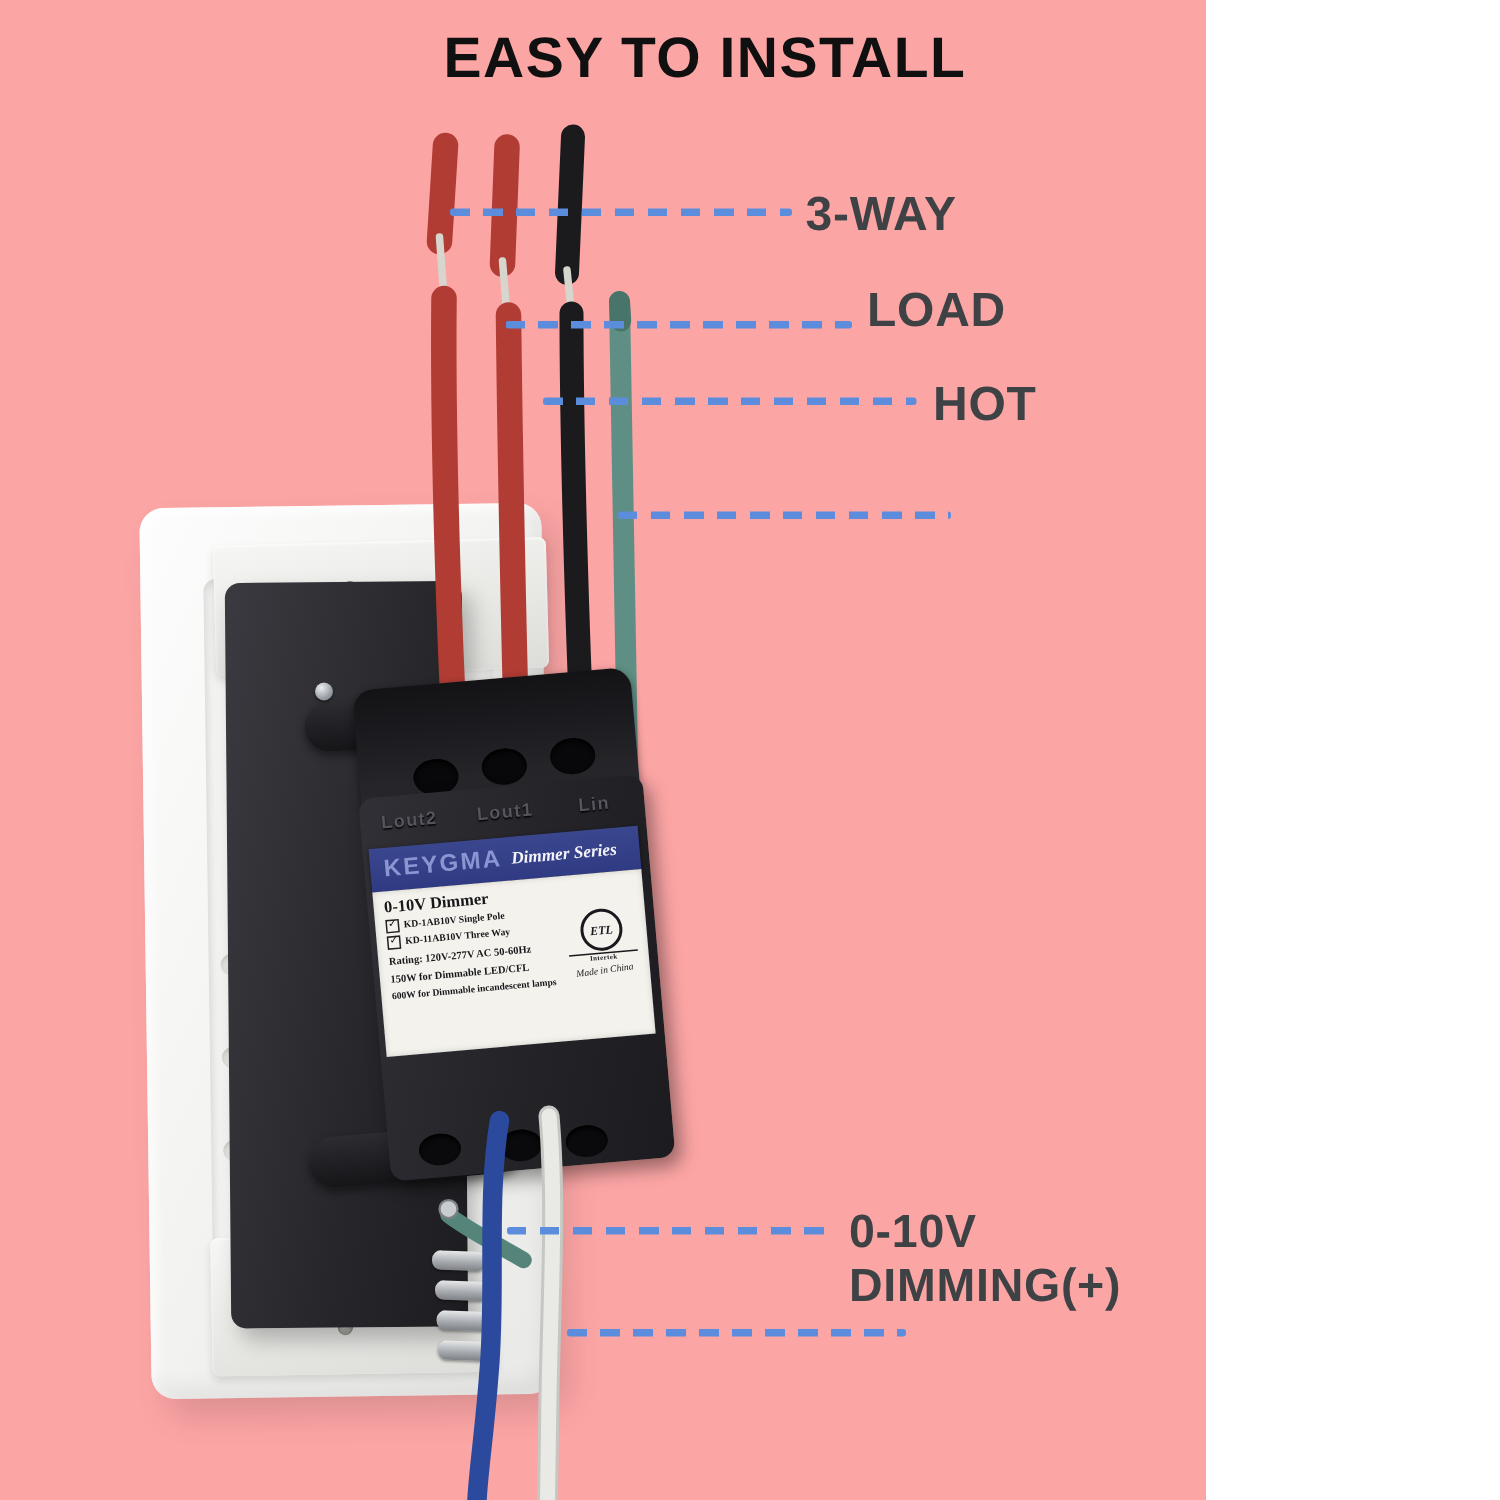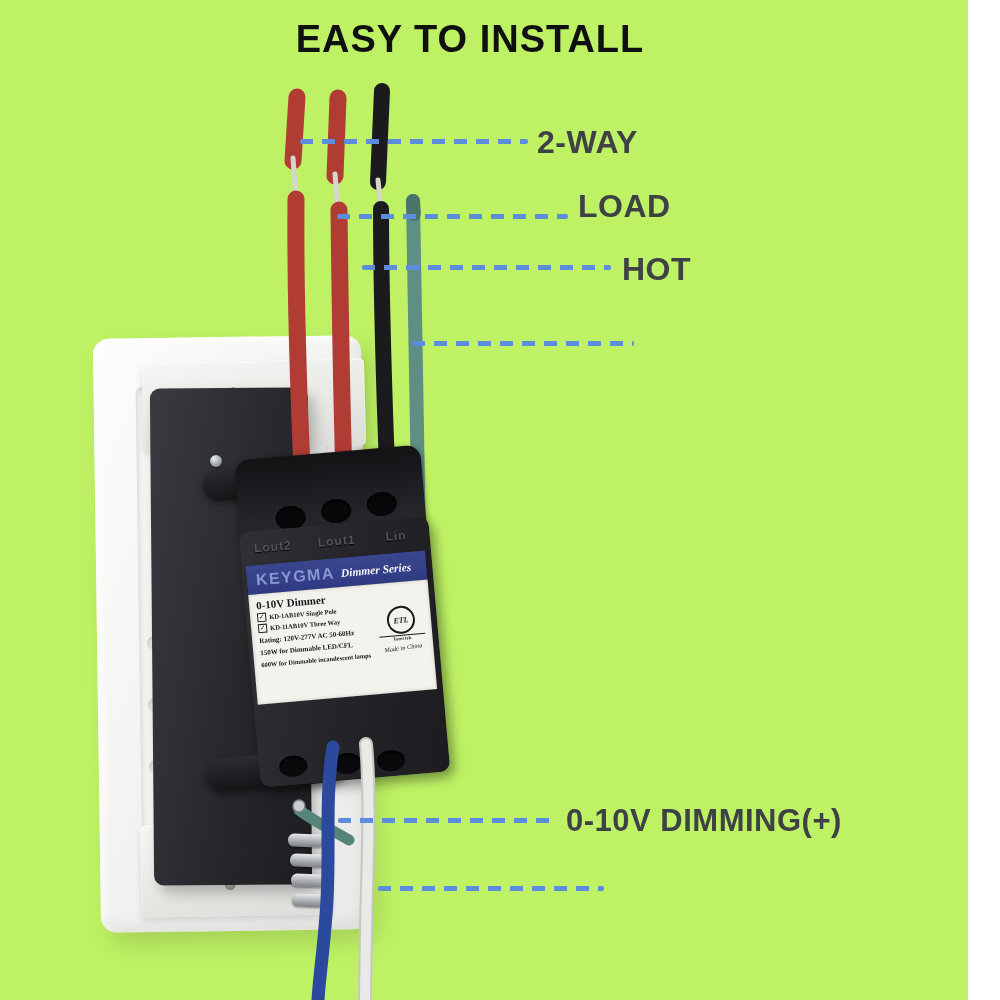--- a/index.html
+++ b/index.html
@@ -7,21 +7,21 @@
     --callout:#3f4245;
     --red:#b13c34;
     --blackw:#1b1b1d;
     --greenw:#5f8f84;
     --bluew:#2b4a9d;
     --whitew:#e8e8e6;
     --banner:#2f3a82;
     --brand:#8a96d2;
   }
   html,body{margin:0;padding:0;background:#fff;}
-  .stage{position:relative;width:968px;height:1000px;background:#bef264;overflow:hidden;
+  .stage{position:relative;width:804px;height:1000px;background:#fca5a5;overflow:hidden;
          font-family:"Liberation Sans",sans-serif;}
   .page-title{position:absolute;left:0;top:18px;width:940px;text-align:center;
               font-size:38px;font-weight:800;letter-spacing:1px;color:#101010;}
   
   .callout{position:absolute;color:var(--callout);font-weight:700;font-size:32px;letter-spacing:.5px;z-index:10;}
   .dash-line{position:absolute;height:5px;z-index:10;border-radius:2px;
              background:repeating-linear-gradient(90deg,var(--dash) 0 13px,transparent 13px 22px);}
   
   .wall-plate{position:absolute;left:97px;top:337px;width:268px;height:594px;z-index:1;
               background:linear-gradient(115deg,#fdfdfd,#f1f1ef 55%,#e9e9e7);
@@ -194,18 +194,18 @@
     <path d="M333,747 C324,800 331,860 326,915 C323,955 319,980 318,1000" stroke="#2b4a9d" stroke-width="13" stroke-linecap="round" fill="none"></path>
   </svg>
 
   <div class="dash-line" style="left:300px;top:139px;width:228px"></div>
   <div class="dash-line" style="left:337px;top:214px;width:231px"></div>
   <div class="dash-line" style="left:362px;top:265px;width:249px"></div>
   <div class="dash-line" style="left:412px;top:341px;width:222px"></div>
   <div class="dash-line" style="left:338px;top:818px;width:220px"></div>
   <div class="dash-line" style="left:378px;top:886px;width:226px"></div>
 
-  <div class="callout" style="left:537px;top:124px">2-WAY</div>
+  <div class="callout" style="left:537px;top:124px">3-WAY</div>
   <div class="callout" style="left:578px;top:188px">LOAD</div>
   <div class="callout" style="left:622px;top:251px">HOT</div>
   <div class="callout" style="left:566px;top:803px;font-size:31px">0-10V DIMMING(+)</div>
 
 </div>
 
 </body></html>

